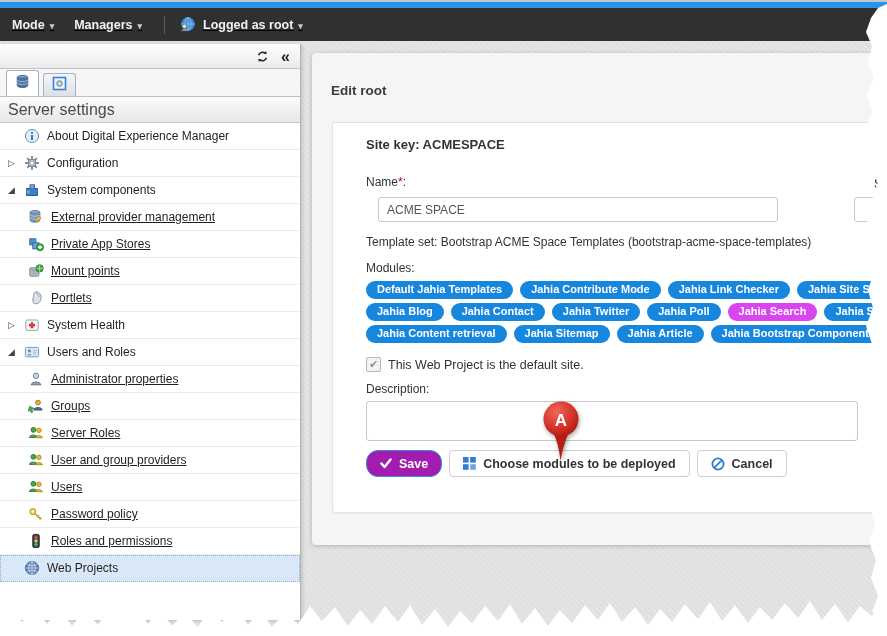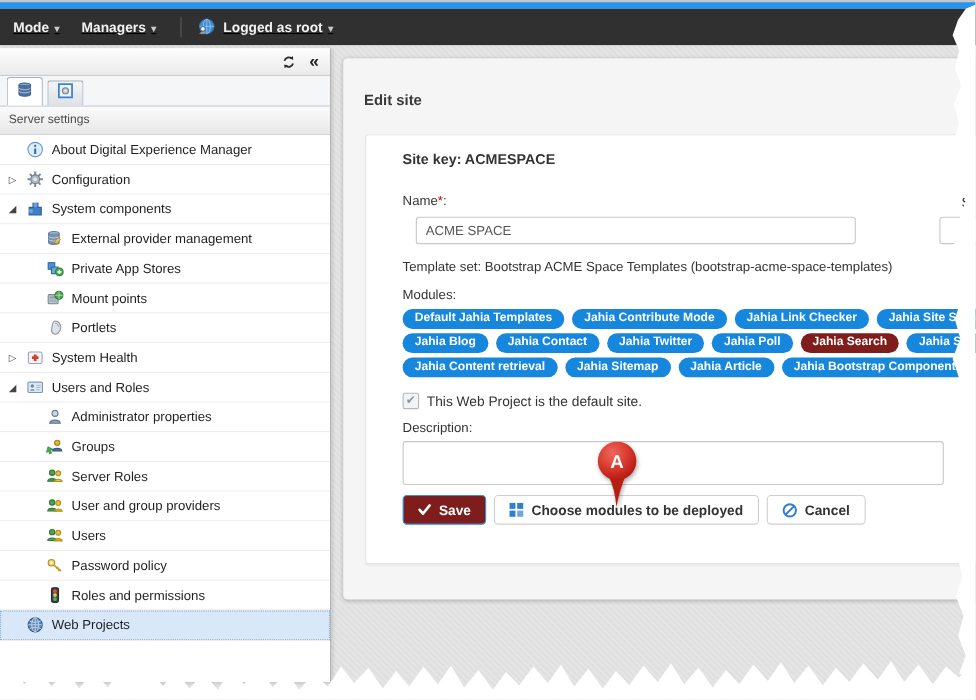--- a/index.html
+++ b/index.html
@@ -19,25 +19,25 @@
   
   .sidebar{position:absolute;left:0;top:44px;width:301px;height:576px;background:#fff;border-right:1px solid #b5b5b5;box-shadow:1px 1px 4px rgba(0,0,0,.18);box-sizing:border-box;}
   .side-toolbar{height:24px;display:flex;align-items:center;justify-content:flex-end;gap:12px;padding-right:10px;background:linear-gradient(#fdfdfd,#ebebeb);border-bottom:1px solid #c3c3c3;}
   .tool{cursor:pointer;display:flex;align-items:center;}
   .tool svg{width:13px;height:13px;}
   .collapse-glyph{font-size:16px;font-weight:bold;color:#222;line-height:13px;}
   .side-tabs{height:27px;display:flex;align-items:flex-end;gap:4px;padding-left:6px;background:#f5f6f7;border-bottom:1px solid #b9c2cc;}
   .tab{width:31px;height:22px;border:1px solid #a6b1bd;border-bottom:none;border-radius:3px 3px 0 0;display:flex;align-items:center;justify-content:center;background:linear-gradient(#f4f5f6,#dde1e5);cursor:pointer;}
   .tab.active{background:#fff;height:25px;}
   .tab svg{width:15px;height:15px;}
-  .side-header{height:25px;line-height:25px;padding-left:8px;font-size:11px;color:#4a4a4a;background:linear-gradient(#fbfbfb,#e7e7e7);border-bottom:1px solid #c9c9c9;}
+  .side-header{height:25px;line-height:25px;padding-left:8px;font-size:16px;color:#4a4a4a;background:linear-gradient(#fbfbfb,#e7e7e7);border-bottom:1px solid #c9c9c9;}
   .tree{background:#fff;}
   .trow{height:27px;display:flex;align-items:center;border-bottom:1px solid #ececec;padding-left:8px;box-sizing:border-box;font-size:12px;color:#1f1f1f;cursor:pointer;background:#fff;}
   .trow .arrow{width:16px;font-size:9px;color:#444;flex:0 0 16px;}
-  .trow.lvl1{padding-left:26px;}
+  .trow.lvl1{padding-left:12px;text-decoration:underline;}
   .trow .ticon{width:16px;height:16px;margin-right:7px;flex:0 0 16px;}
   .trow .ticon svg{width:16px;height:16px;display:block;}
   .trow.selected{background:#d9e8f9;outline:1px dotted #86add7;outline-offset:-1px;}
   
   .main{position:absolute;left:312px;top:53px;width:575px;height:492px;background:#f5f5f5;border-radius:4px 0 0 4px;box-shadow:0 1px 4px rgba(0,0,0,.22);}
   .main-title{position:absolute;left:19px;top:30px;font-size:13.5px;font-weight:bold;color:#3a3a3a;}
   .card{position:absolute;left:20px;top:69px;right:-2px;height:389px;background:#fff;border:1px solid #e2e2e2;border-right:none;border-radius:3px;box-shadow:0 1px 2px rgba(0,0,0,.05);}
   .sitekey{position:absolute;left:33px;top:14px;font-size:13px;font-weight:bold;color:#333;}
   .flabel{position:absolute;left:33px;font-size:12px;color:#333;}
   .req{color:#c00;}
@@ -322,21 +322,21 @@
               <ellipse cx="8" cy="8" rx="3.1" ry="6.4" fill="none" stroke="#cddceb" stroke-width=".8"></ellipse>
               <path d="M2.8 4.4c2.6 1.7 7.8 1.7 10.4 0M2.8 11.6c2.6-1.7 7.8-1.7 10.4 0" stroke="#cddceb" stroke-width=".8" fill="none"></path>
             </svg>
           </span>
           <span>Web Projects</span>
         </div>
       </div>
   </div>
 
   <div class="main">
-    <div class="main-title">Edit site</div>
+    <div class="main-title">Edit root</div>
 
     <div class="card">
       <div class="sitekey">Site key: ACMESPACE</div>
 
       <div class="flabel" style="top:52px;">
         <span>Name</span><span class="req">*</span><span>:</span>
       </div>
       <input class="tinput" style="left: 45px; top: 74px; width: 400px;" value="ACME SPACE">
 
       <div class="clip-frag" style="left:541px;top:54px;">S</div>
@@ -350,41 +350,41 @@
             <span class="badge" style="background: rgb(23, 135, 221);">Default Jahia Templates</span>
             <span class="badge" style="background: rgb(23, 135, 221);">Jahia Contribute Mode</span>
             <span class="badge" style="background: rgb(23, 135, 221);">Jahia Link Checker</span>
             <span class="badge" style="background: rgb(23, 135, 221);">Jahia Site Settings</span>
           </div>
           <div class="badge-row">
             <span class="badge" style="background: rgb(23, 135, 221); text-align: right;">Jahia Blog</span>
             <span class="badge" style="background: rgb(23, 135, 221);">Jahia Contact</span>
             <span class="badge" style="background: rgb(23, 135, 221);">Jahia Twitter</span>
             <span class="badge" style="background: rgb(23, 135, 221);">Jahia Poll</span>
-            <span class="badge" style="background: #7f1d1d;">Jahia Search</span>
+            <span class="badge" style="background: #d946ef;">Jahia Search</span>
             <span class="badge" style="background: rgb(23, 135, 221);">Jahia Social Sharing</span>
           </div>
           <div class="badge-row">
             <span class="badge" style="background: rgb(23, 135, 221);">Jahia Content retrieval</span>
             <span class="badge" style="background: rgb(23, 135, 221);">Jahia Sitemap</span>
             <span class="badge" style="background: rgb(23, 135, 221);">Jahia Article</span>
             <span class="badge" style="background: rgb(23, 135, 221);">Jahia Bootstrap Components</span>
           </div>
         </div>
 
       <div class="cbrow">
         <span class="cbox">✔</span>
         <span>This Web Project is the default site.</span>
       </div>
 
       <div class="flabel" style="top:259px;">Description:</div>
       <textarea class="dtext" style=""></textarea>
 
       <div class="btnrow">
-        <div class="btn primary" style="background:#7f1d1d;">
+        <div class="btn primary" style="background:#a21caf;border-radius:12px;">
           <svg width="12" height="11" viewBox="0 0 12 11">
               <path d="M1.5 5.5l3 3.5L10.5 1.5" fill="none" stroke="#fff" stroke-width="2.4" stroke-linecap="round" stroke-linejoin="round"></path>
             </svg>
           <span>Save</span>
         </div>
         <div class="btn">
           <svg width="13" height="13" viewBox="0 0 13 13">
               <g fill="#2e7fd0">
                 <rect x="0" y="0" width="5.6" height="5.6"></rect>
                 <rect x="7.2" y="0" width="5.6" height="5.6"></rect>

